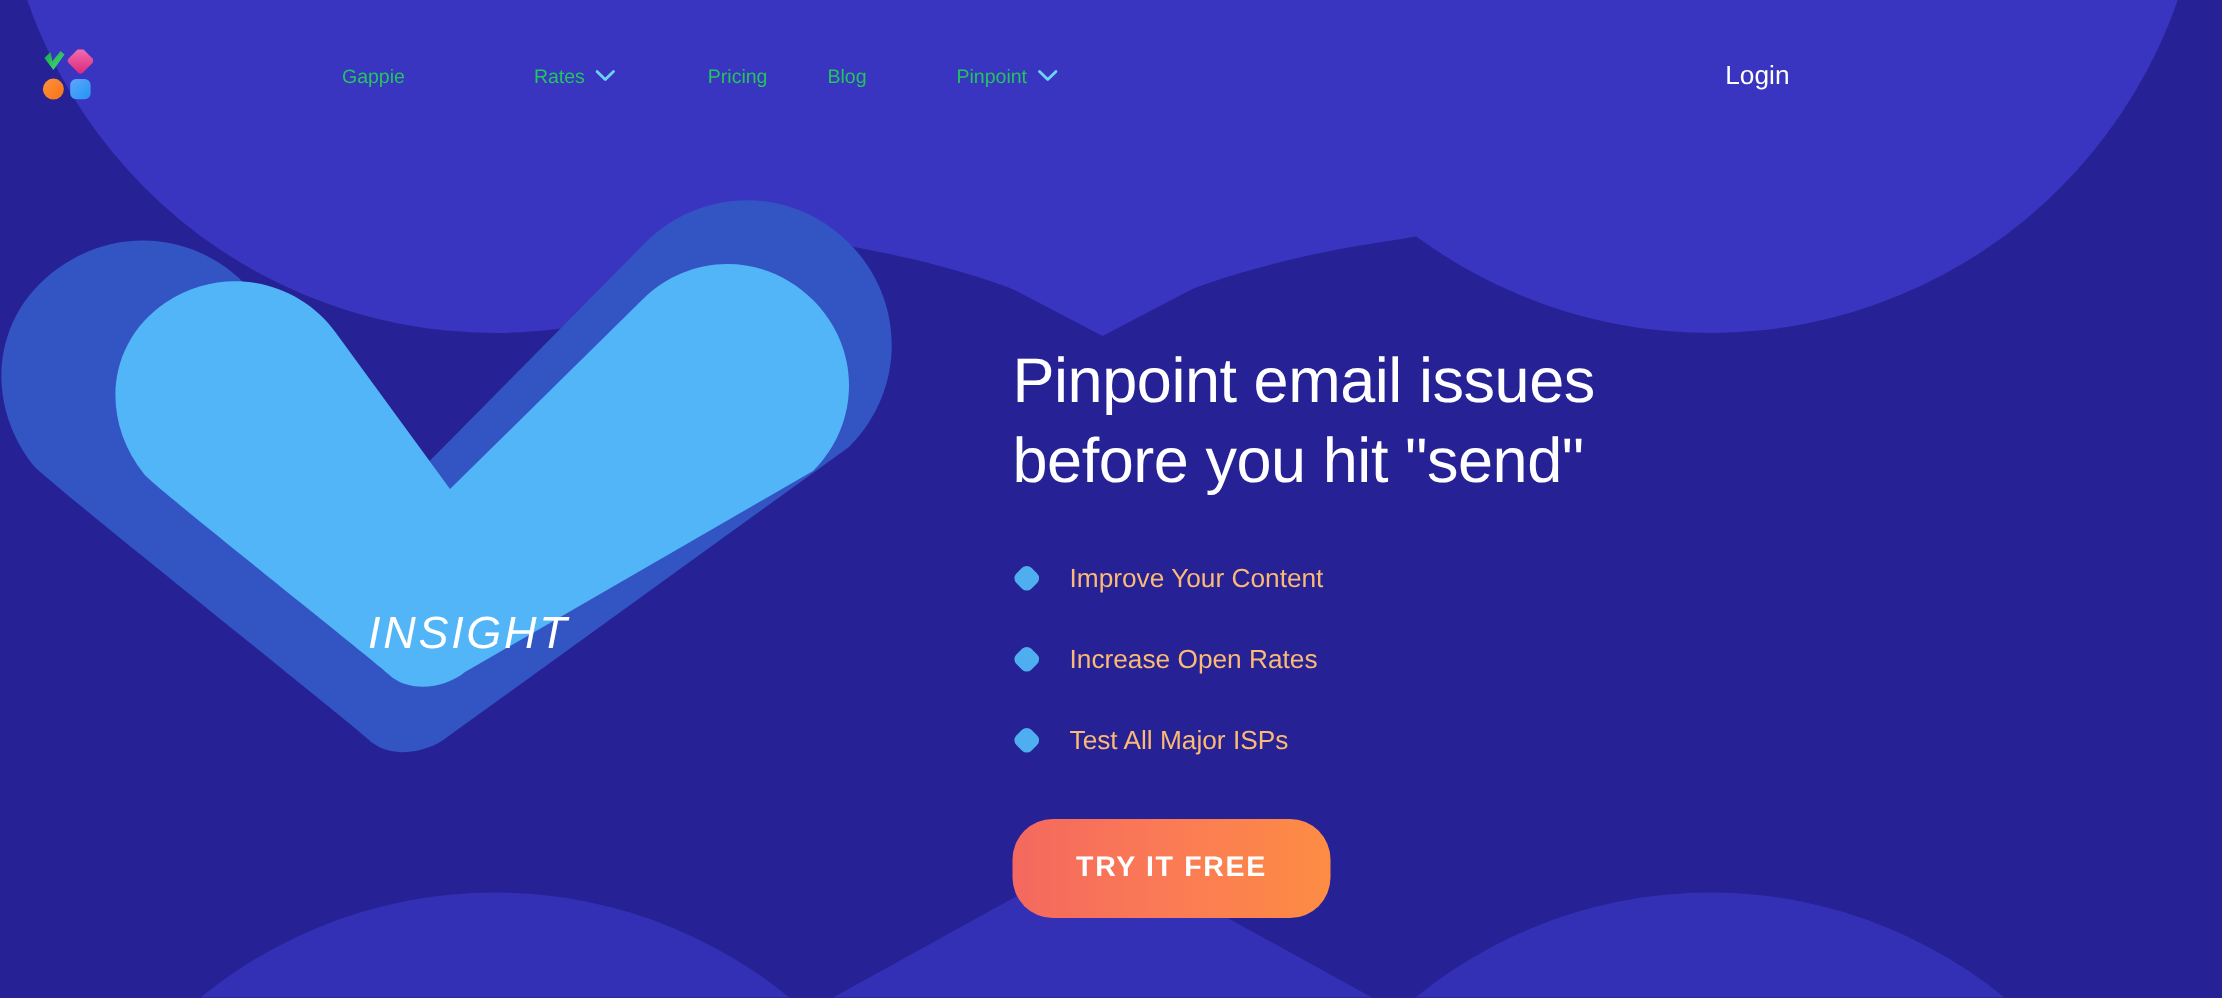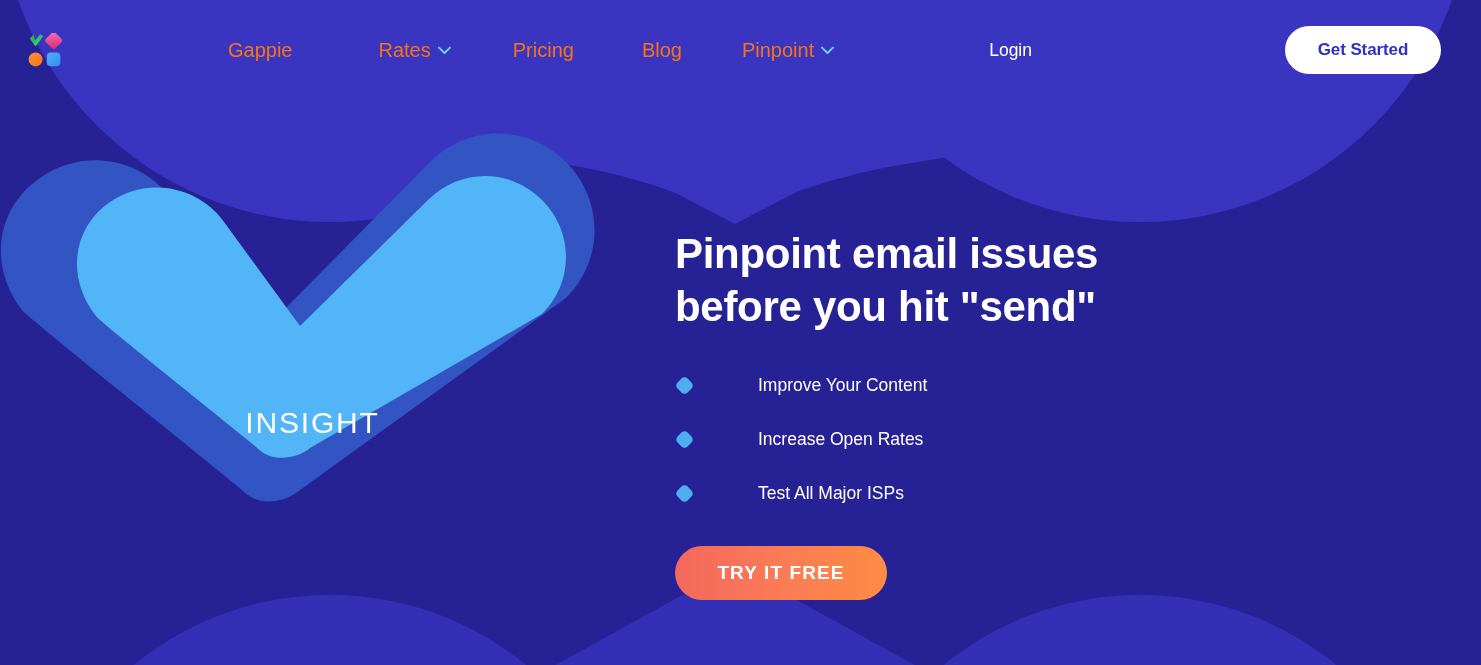--- a/index.html
+++ b/index.html
@@ -28,27 +28,27 @@
     font-size:23px; letter-spacing:-0.2px; color:#ffffff; white-space:nowrap;
   }
   .brand-text .b1 { font-weight:700; }
   .brand-text .b2 { font-weight:300; }
 
   .nav {
     display:flex; align-items:center; gap:0; margin-left:166px;
   }
   .nav-item {
     display:flex; align-items:center; gap:7px;
-    color:#f97316; font-size:20px; font-weight:400;
+    color:#22c55e; font-size:13px; font-weight:400;
     text-decoration:none; white-space:nowrap;
     padding:10px 0;
   }
   .nav-gap-1 { margin-right:86px; }
   .nav-gap-2 { margin-right:62px; }
-  .nav-gap-3 { margin-right:68px; }
+  .nav-gap-3 { margin-right:40px; }
   .nav-gap-4 { margin-right:60px; }
   .nav-gap-5 { margin-right:64px; }
   .chev { width:13px; height:9px; display:block; flex:none; }
 
   .header-right {
     margin-left:auto; display:flex; align-items:center; gap:5px; margin-right:40px;
   }
   .login-link {
     color:#ffffff; font-size:17.5px; text-decoration:none; margin-right:248px;
     white-space:nowrap;
@@ -70,41 +70,41 @@
   .hero-art {
     position:relative; width:625px; height:520px; flex:none;
     display:flex; align-items:center; justify-content:center;
   }
   .hero-art svg { position:absolute; top:0; left:0; }
   .art-label {
     position:absolute; left:0; right:0; top:300px;
     text-align:center; color:#ffffff; pointer-events:none;
   }
   .art-label .l1 { font-size:30px; font-weight:700; letter-spacing:1.2px; line-height:1.15; }
-  .art-label .l2 { font-size:30px; font-weight:300; letter-spacing:1.8px; line-height:1.5; }
+  .art-label .l2 { font-size:30px; font-weight:300; letter-spacing:1.8px; line-height:1.5;font-style:italic; }
 
   .hero-copy { padding-top:128px; margin-left:50px; }
   .headline {
-    color:#ffffff; font-size:42px; font-weight:700; line-height:1.25;
+    color:#ffffff; font-size:42px; font-weight:400; line-height:1.25;
     letter-spacing:-0.3px; white-space:pre-line;
   }
   .bullets { margin-top:42px; }
   .bullet {
     display:flex; align-items:center; gap:19px; margin-bottom:33px;
   }
   .bullet-dot { width:19px; height:19px; flex:none; display:block; }
-  .bullet-text { color:#ffffff; font-size:17.5px; font-weight:400; white-space:nowrap;margin-left:45px; }
+  .bullet-text { color:#fdba74; font-size:17.5px; font-weight:400; white-space:nowrap; }
 
   .cta {
     margin-top:9px;
     background:linear-gradient(90deg,#F4685E 0%,#FB7B55 50%,#FD8C43 100%);
     border:none; color:#ffffff;
     font-family:"Liberation Sans", sans-serif;
     font-size:19px; font-weight:700; letter-spacing:1.1px;
-    height:54px; padding:0 40px; min-width:212px;
+    height:66px; padding:0 40px; min-width:212px;
     border-radius:27px; cursor:pointer; white-space:nowrap;
   }
 </style>
 </head>
 <body>
 
 <div id="bg-layer">
   <svg width="1481" height="665" viewBox="0 0 1481 665" xmlns="http://www.w3.org/2000/svg">
     <rect x="0" y="0" width="1481" height="665" fill="#262296"></rect>
 
@@ -232,21 +232,20 @@
     <a class="nav-item nav-gap-5" href="#">
       <span>Pinpoint</span>
       <svg class="chev" viewBox="0 0 13 9">
         <path d="M1 1.6 L6.5 7 L12 1.6" fill="none" stroke="#6CD3F0" stroke-width="1.9" stroke-linecap="round" stroke-linejoin="round"></path>
       </svg>
     </a>
   </nav>
 
   <div class="header-right">
     <a class="login-link" href="#">Login</a>
-    <button class="get-started">Get Started</button>
   </div>
 </header>
 
 <main class="hero">
 
   <div class="hero-art">
     <svg width="625" height="520" viewBox="0 0 625 520" xmlns="http://www.w3.org/2000/svg">
 
       <path d="M248 395
                C238 385 30 220 22 210

